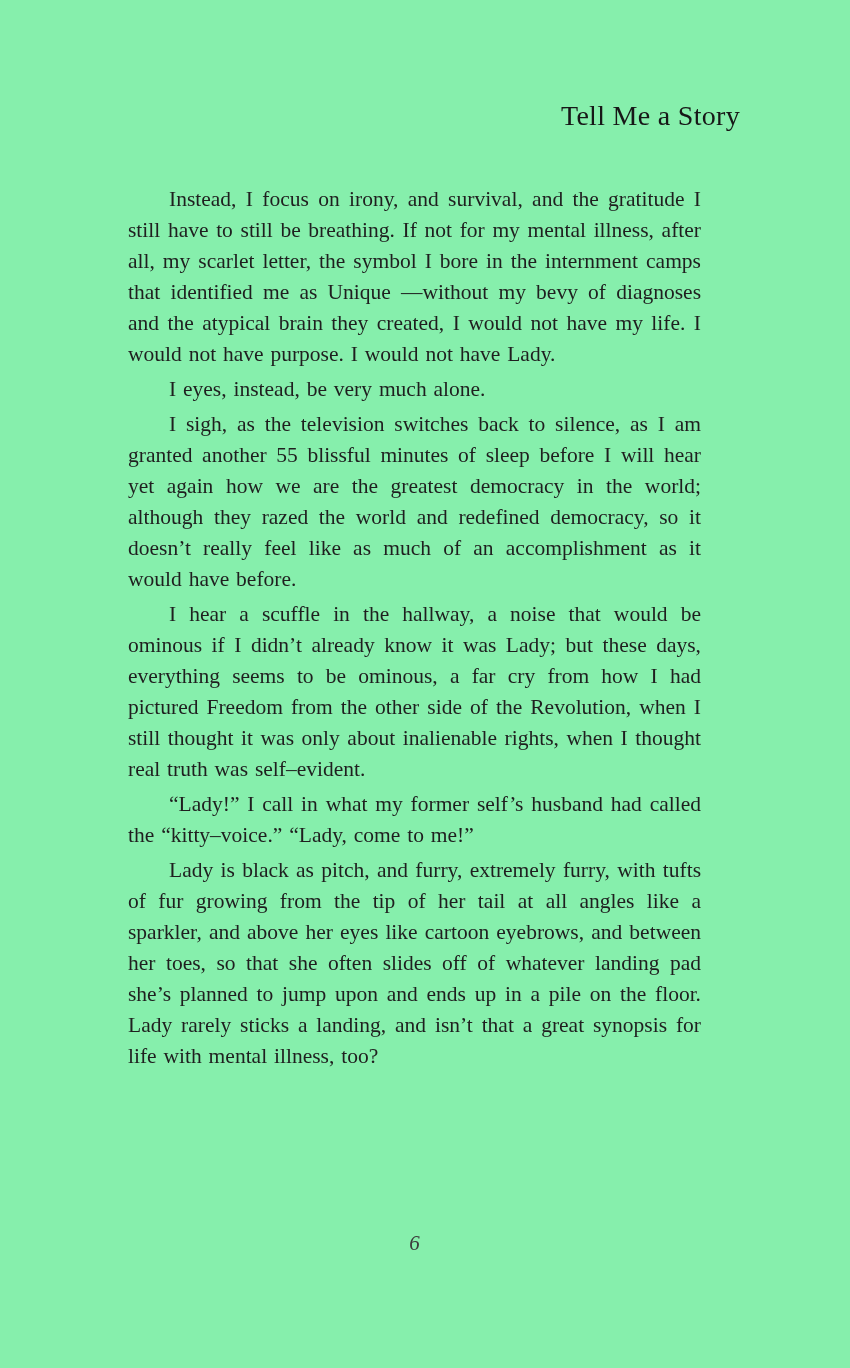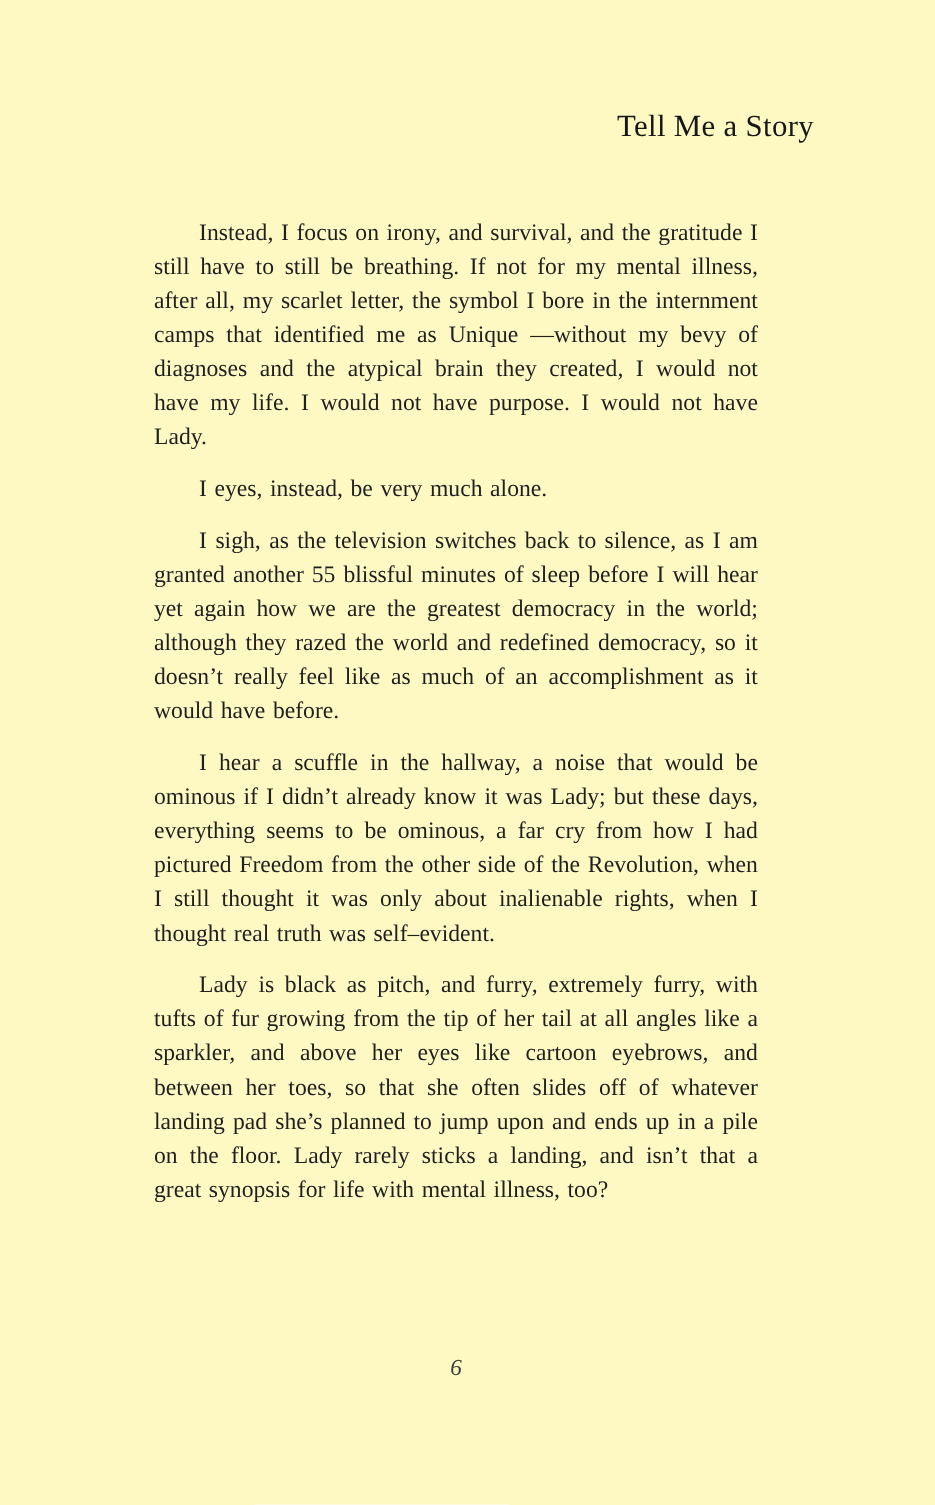--- a/index.html
+++ b/index.html
@@ -5,21 +5,21 @@
   * { box-sizing: border-box; }
   html, body {
     margin: 0;
     padding: 0;
     background: #ffffff;
   }
   .page {
     position: relative;
     width: 850px;
     height: 1368px;
-    background: #fef9c3;
+    background: #86efac;
     overflow: hidden;
     font-family: "Liberation Serif", "DejaVu Serif", serif;
     color: #1e1e1e;
   }
   .running-head {
     position: absolute;
     top: 99px;
     left: 124px;
     width: 616px;
     text-align: right;
@@ -34,21 +34,21 @@
     top: 180px;
     left: 124px;
     width: 581px;
     font-size: 21.5px;
     line-height: 31px;
     text-align: justify;
     word-spacing: 1.5px;
     color: #1f1f1f;
   }
   .page-body p {
-    margin: 16px;
+    margin: 4px;
     padding: 0;
     text-indent: 41px;
   }
   .page-footer {
     position: absolute;
     top: 1231px;
     left: 124px;
     width: 581px;
     text-align: center;
   }
@@ -63,20 +63,21 @@
 
 <div class="page">
 
   <div class="running-head">Tell Me a Story</div>
 
   <div class="page-body">
     <p>Instead, I focus on irony, and survival, and the gratitude I still have to still be breathing. If not for my mental illness, after all, my scarlet letter, the symbol I bore in the internment camps that identified me as Unique —without my bevy of diagnoses and the atypical brain they created, I would not have my life. I would not have purpose. I would not have Lady.</p>
     <p>I eyes, instead, be very much alone.</p>
     <p>I sigh, as the television switches back to silence, as I am granted another 55 blissful minutes of sleep before I will hear yet again how we are the greatest democracy in the world; although they razed the world and redefined democracy, so it doesn’t really feel like as much of an accomplishment as it would have before.</p>
     <p>I hear a scuffle in the hallway, a noise that would be ominous if I didn’t already know it was Lady; but these days, everything seems to be ominous, a far cry from how I had pictured Freedom from the other side of the Revolution, when I still thought it was only about inalienable rights, when I thought real truth was self–evident.</p>
+    <p>“Lady!” I call in what my former self’s husband had called the “kitty–voice.” “Lady, come to me!”</p>
     <p>Lady is black as pitch, and furry, extremely furry, with tufts of fur growing from the tip of her tail at all angles like a sparkler, and above her eyes like cartoon eyebrows, and between her toes, so that she often slides off of whatever landing pad she’s planned to jump upon and ends up in a pile on the floor. Lady rarely sticks a landing, and isn’t that a great synopsis for life with mental illness, too?</p>
   </div>
 
   <div class="page-footer">
     <span class="page-number">6</span>
   </div>
 
 </div>
 
 </body></html>

